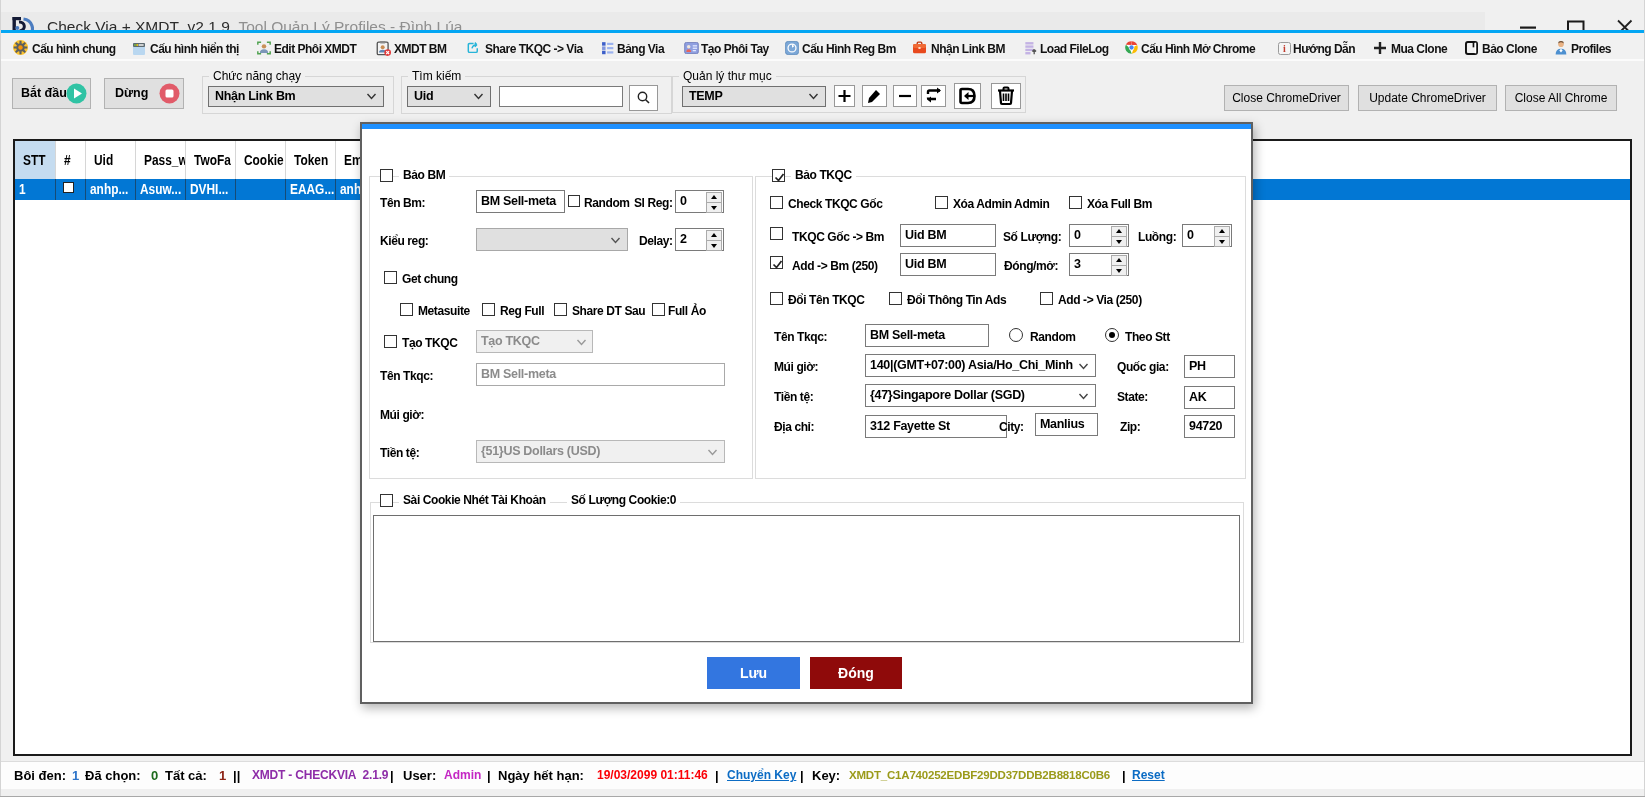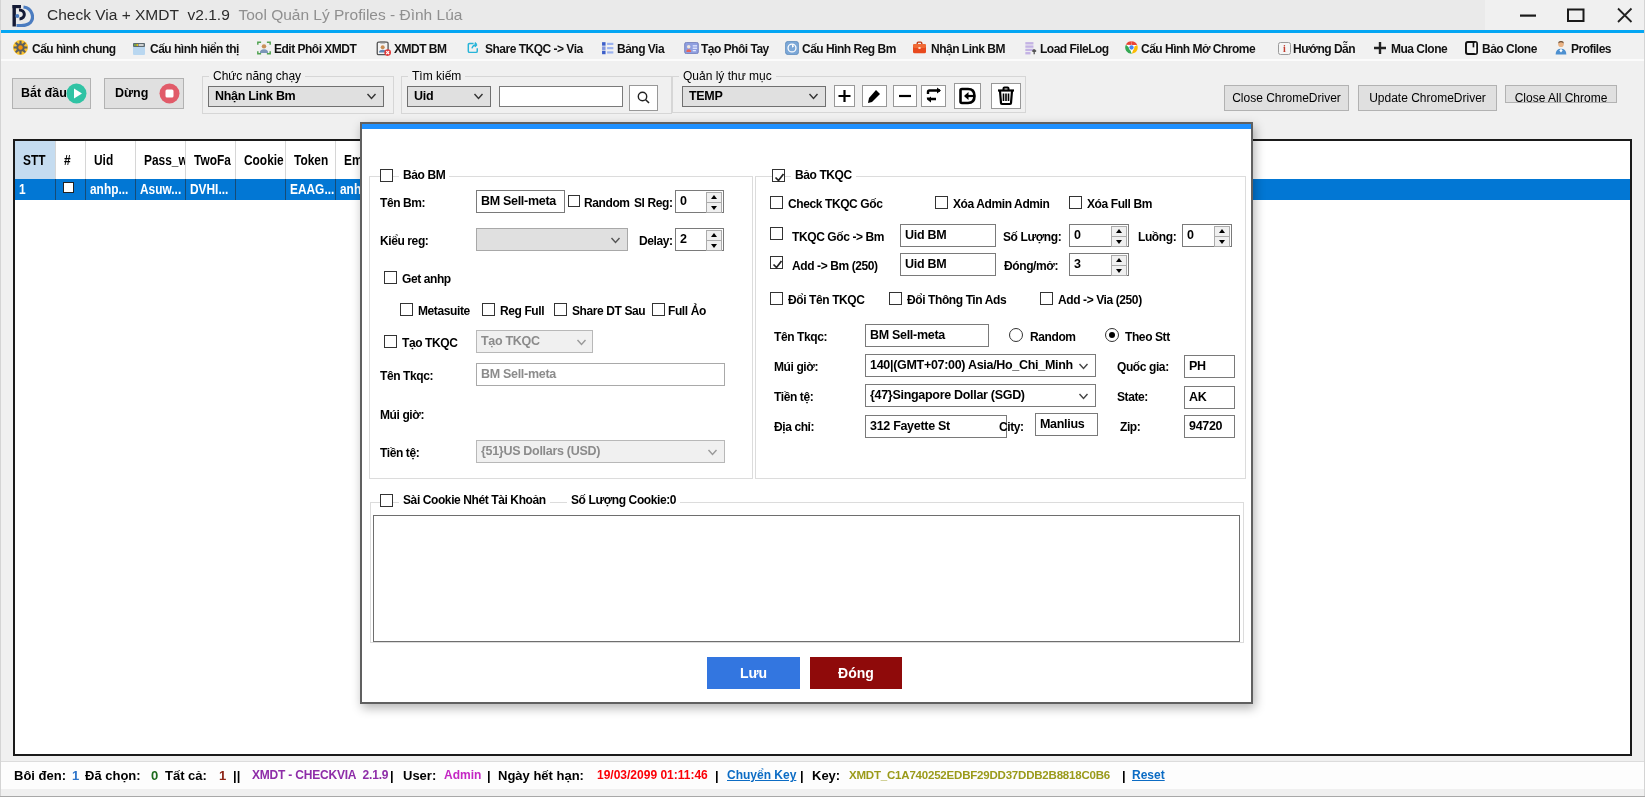--- a/index.html
+++ b/index.html
@@ -1,20 +1,20 @@
 <!DOCTYPE html>
 <html><head>
 <meta charset="utf-8">
 <style>
 * { margin:0; padding:0; box-sizing:border-box; }
 html,body { width:1645px; height:797px; }
 body { position:relative; font-family:"Liberation Sans", sans-serif; background:#f0f0f0; overflow:hidden; }
 .abs { position:absolute; }
 
-#titlebar { left:0; top:0; width:1485px; height:30px; background:#eaeaea; }
+#titlebar { left:0; top:12px; width:1485px; height:30px; background:#eaeaea; }
 #title-main { left:47px; top:6px; font-size:15.5px; color:#2b2b2b; }
 #title-sub { color:#8f8f8f; }
 #accent { left:0; top:30px; width:1645px; height:3px; background:#04a6f3; }
 
 .winbtn { position:absolute; top:0; height:30px; }
 
 #menubar { left:0; top:33px; width:1645px; height:28px; background:#f1f1f1; border-bottom:2px solid #fbfbfb; }
 .mi { position:absolute; top:42px; height:17px; font-size:12px; font-weight:bold; letter-spacing:-0.5px; color:#111; white-space:nowrap; }
 .mic { position:absolute; top:40px; }
 
@@ -282,21 +282,21 @@
       <path d="M13.5 8 L9 12 L13.5 16 Z" fill="#000"></path>
     </svg></div>
 <div class="tbtn" style="left:991px;top:83px;width:30px;height:26px;"><svg width="28" height="24" viewBox="0 0 28 24">
       <path d="M8 7 L9 19 Q9 20 10 20 H18 Q19 20 19 19 L20 7" fill="none" stroke="#000" stroke-width="2.2"></path>
       <path d="M6 6.5 H22" stroke="#000" stroke-width="2.2"></path>
       <path d="M11.5 6 V4.5 Q11.5 3.5 12.5 3.5 H15.5 Q16.5 3.5 16.5 4.5 V6" fill="none" stroke="#000" stroke-width="2"></path>
       <path d="M11.5 9.5 V17 M14 9.5 V17 M16.5 9.5 V17" stroke="#000" stroke-width="1.6"></path>
     </svg></div>
 <div class="btn" style="left:1224px;top:85px;width:125px;height:26px;font-weight:normal;font-size:12px;text-align:center;line-height:24px;">Close ChromeDriver</div>
 <div class="btn" style="left:1358px;top:85px;width:139px;height:26px;font-weight:normal;font-size:12px;text-align:center;line-height:24px;">Update ChromeDriver</div>
-<div class="btn" style="left:1505px;top:85px;width:112px;height:18px;font-weight:normal;font-size:12px;text-align:center;line-height:24px;">Close All Chrome</div>
+<div class="btn" style="left:1505px;top:85px;width:112px;height:26px;font-weight:normal;font-size:12px;text-align:center;line-height:24px;">Close All Chrome</div>
 
 <div id="grid" class="abs">
   <div class="hcell" style="left:0;width:41px;background:#c5dcf0;"><span>STT</span></div>
   <div class="hcell" style="left:41px;width:30px;"><span>#</span></div>
   <div class="hcell" style="left:71px;width:50px;"><span>Uid</span></div>
   <div class="hcell" style="left:121px;width:50px;"><span>Pass_wo</span></div>
   <div class="hcell" style="left:171px;width:50px;"><span>TwoFa</span></div>
   <div class="hcell" style="left:221px;width:50px;"><span>Cookie</span></div>
   <div class="hcell" style="left:271px;width:50px;"><span>Token</span></div>
   <div class="hcell" style="left:321px;width:60px;border-right:none;"><span>Email</span></div>
@@ -366,21 +366,21 @@
   <div class="spin" style="left:313px;top:104px;width:49px;height:23px;">
       <span class="v">2</span>
       <span class="ud"><svg width="16" height="21">
           <rect x="0.5" y="0.5" width="15" height="10" fill="#f0f0f0" stroke="#ababab"></rect>
           <rect x="0.5" y="10.5" width="15" height="10" fill="#f0f0f0" stroke="#ababab"></rect>
           <path d="M8 3 L11 7 H5 Z" fill="#000"></path>
           <path d="M8 18 L5 14 H11 Z" fill="#000"></path>
         </svg></span>
     </div>
   <span class="dcb" style="left:22px;top:147px;"></span>
-  <div class="dlabel" style="left:40px;top:148px;">Get anhp</div>
+  <div class="dlabel" style="left:40px;top:148px;">Get chung</div>
   <span class="dcb" style="left:38px;top:179px;"></span>
   <div class="dlabel" style="left:56px;top:180px;">Metasuite</div>
   <span class="dcb" style="left:120px;top:179px;"></span>
   <div class="dlabel" style="left:138px;top:180px;">Reg Full</div>
   <span class="dcb" style="left:192px;top:179px;"></span>
   <div class="dlabel" style="left:210px;top:180px;">Share DT Sau</div>
   <span class="dcb" style="left:290px;top:179px;"></span>
   <div class="dlabel" style="left:306px;top:180px;">Full Ảo</div>
   <span class="dcb" style="left:22px;top:211px;"></span>
   <div class="dlabel" style="left:40px;top:212px;">Tạo TKQC</div>

